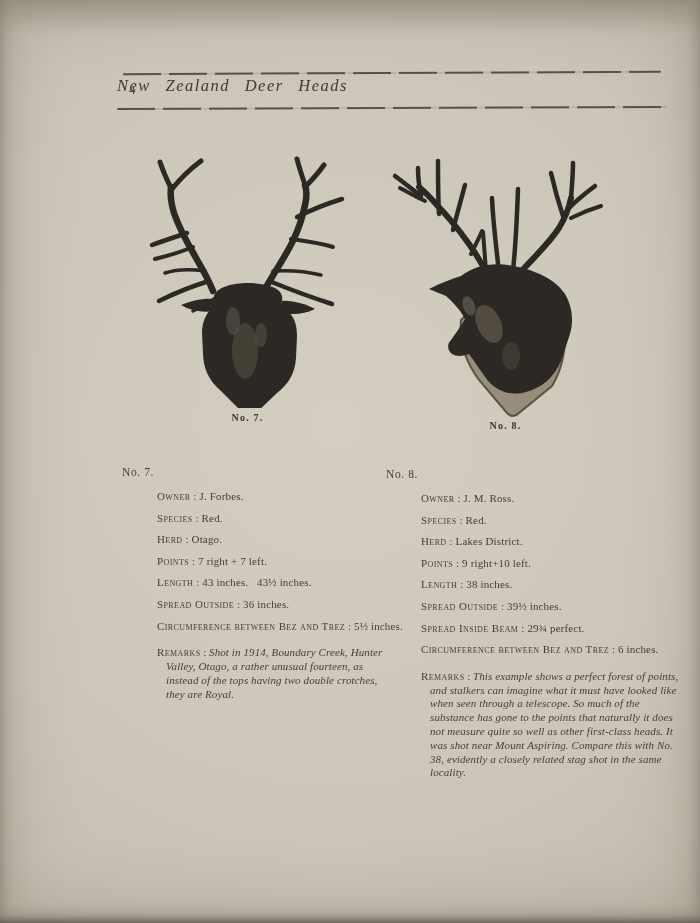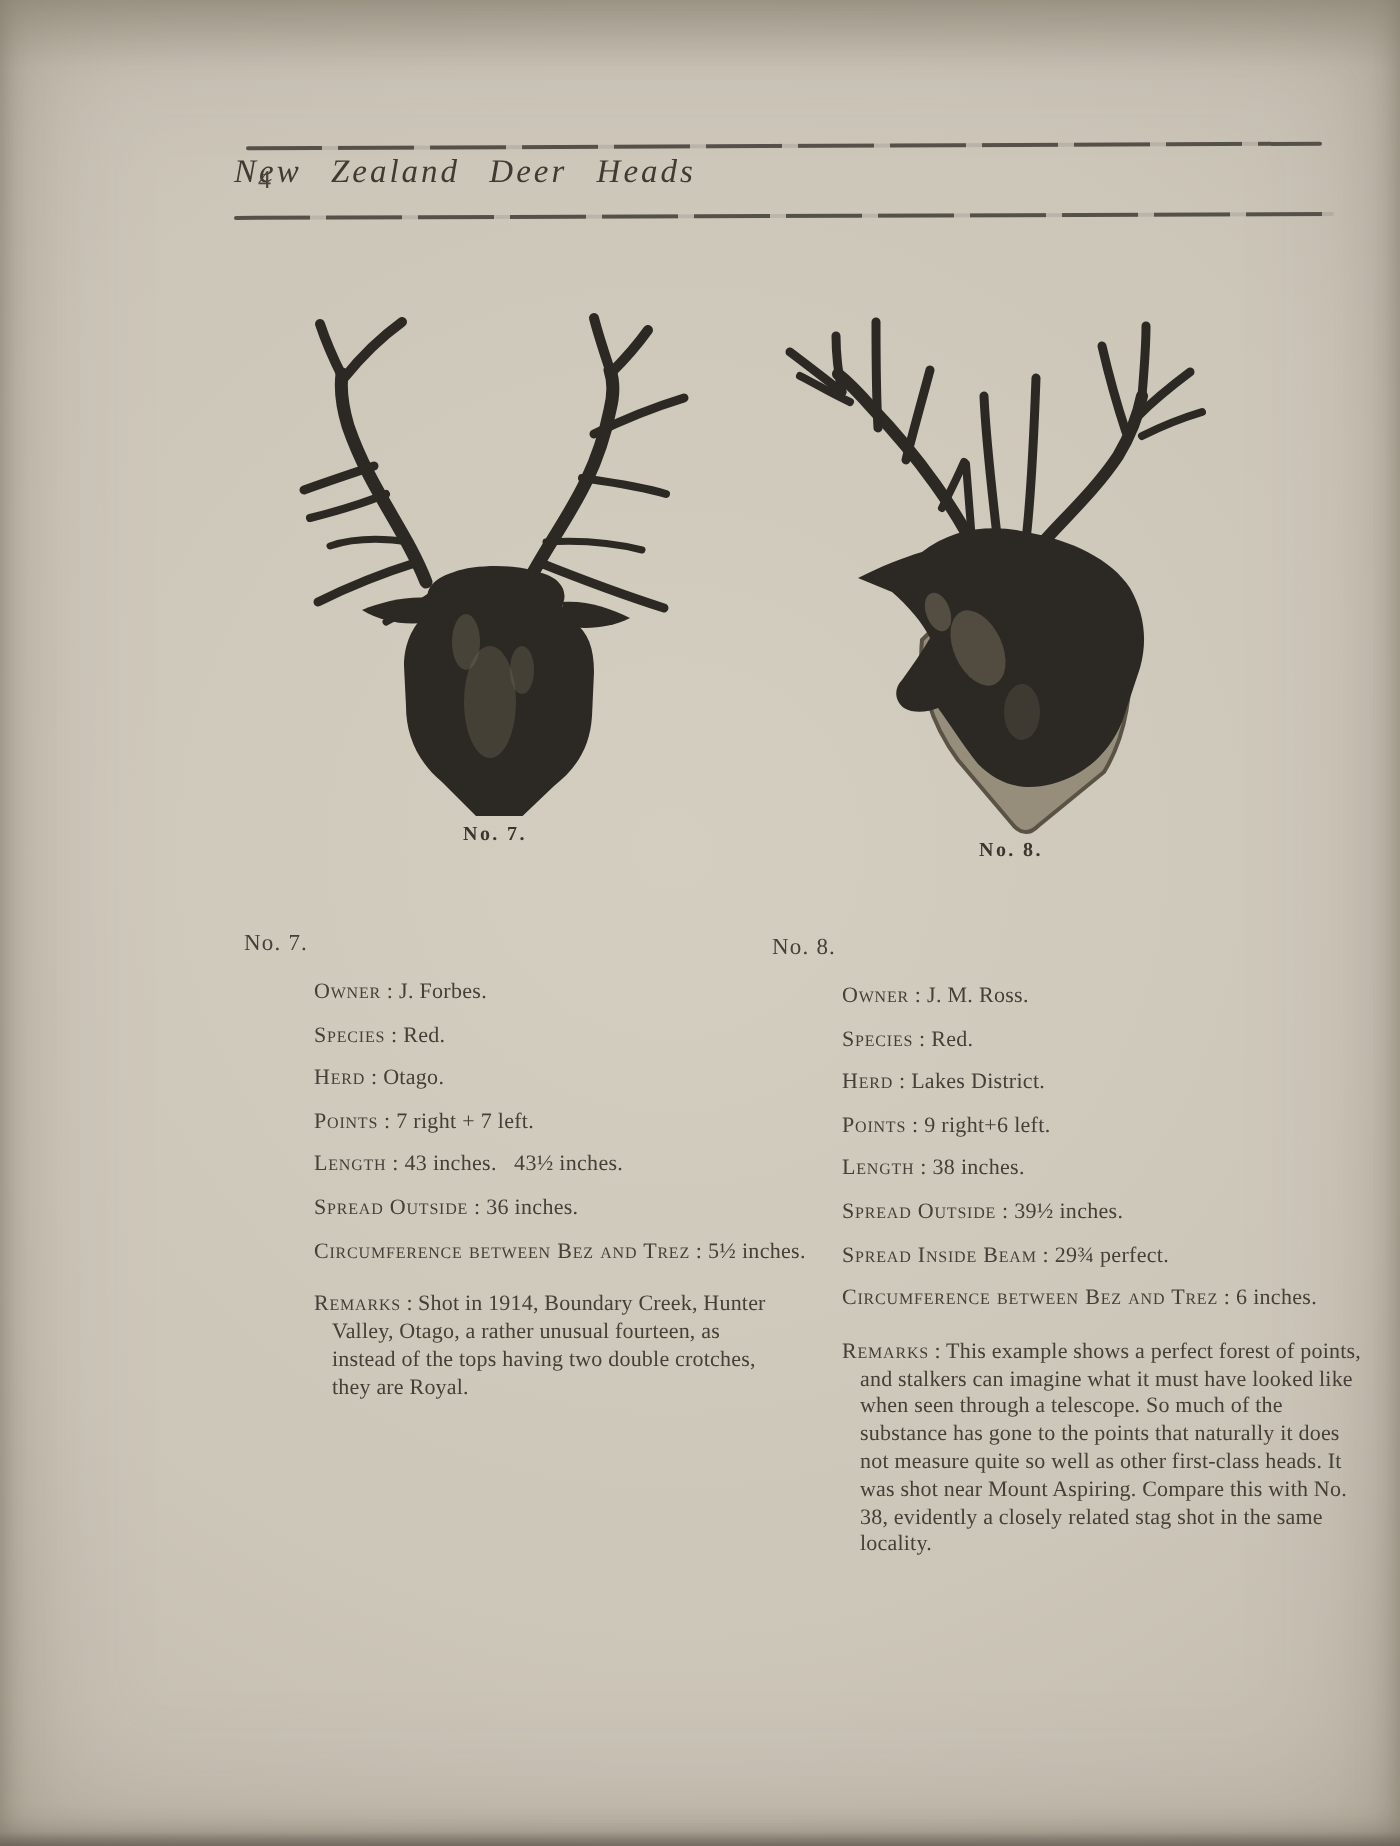--- a/index.html
+++ b/index.html
@@ -43,21 +43,21 @@
   
   .col{position:absolute;color:#454037;}
   .col-left{left:122px;top:464px;width:266px;}
   .col-right{left:386px;top:466px;width:296px;}
   .entry-heading{font-size:11.5px;letter-spacing:.6px;height:22px;line-height:16px;}
   .spec-row{white-space:nowrap;font-size:11px;line-height:21.6px;height:21.6px;letter-spacing:.15px;}
   .spec-label{font-variant:small-caps;letter-spacing:.4px;margin-left:35px;}
   .sep{white-space:pre;}
   .remarks{margin-top:9px;font-size:11px;line-height:13.8px;
     padding-left:44px;text-indent:-44px;}
-  .remarks-text{letter-spacing:.1px;}
+  .remarks-text{font-style:italic;letter-spacing:.1px;}
 </style>
 </head>
 <body>
 
 <div class="scan">
   <div class="edge-top"></div>
 
   <header class="header">
     <div class="rule top"></div>
     <div class="header-row">
@@ -184,21 +184,21 @@
 
         <div class="spec-row">
           <span class="spec-label">Species</span><span class="sep"> : </span><span class="spec-value">Red.</span>
         </div>
 
         <div class="spec-row">
           <span class="spec-label">Herd</span><span class="sep"> : </span><span class="spec-value">Lakes District.</span>
         </div>
 
         <div class="spec-row">
-          <span class="spec-label">Points</span><span class="sep"> : </span><span class="spec-value">9 right+6 left.</span>
+          <span class="spec-label">Points</span><span class="sep"> : </span><span class="spec-value">9 right+10 left.</span>
         </div>
 
         <div class="spec-row">
           <span class="spec-label">Length</span><span class="sep"> : </span><span class="spec-value">38 inches.</span>
         </div>
 
         <div class="spec-row">
           <span class="spec-label">Spread Outside</span><span class="sep"> : </span><span class="spec-value">39½ inches.</span>
         </div>
 

